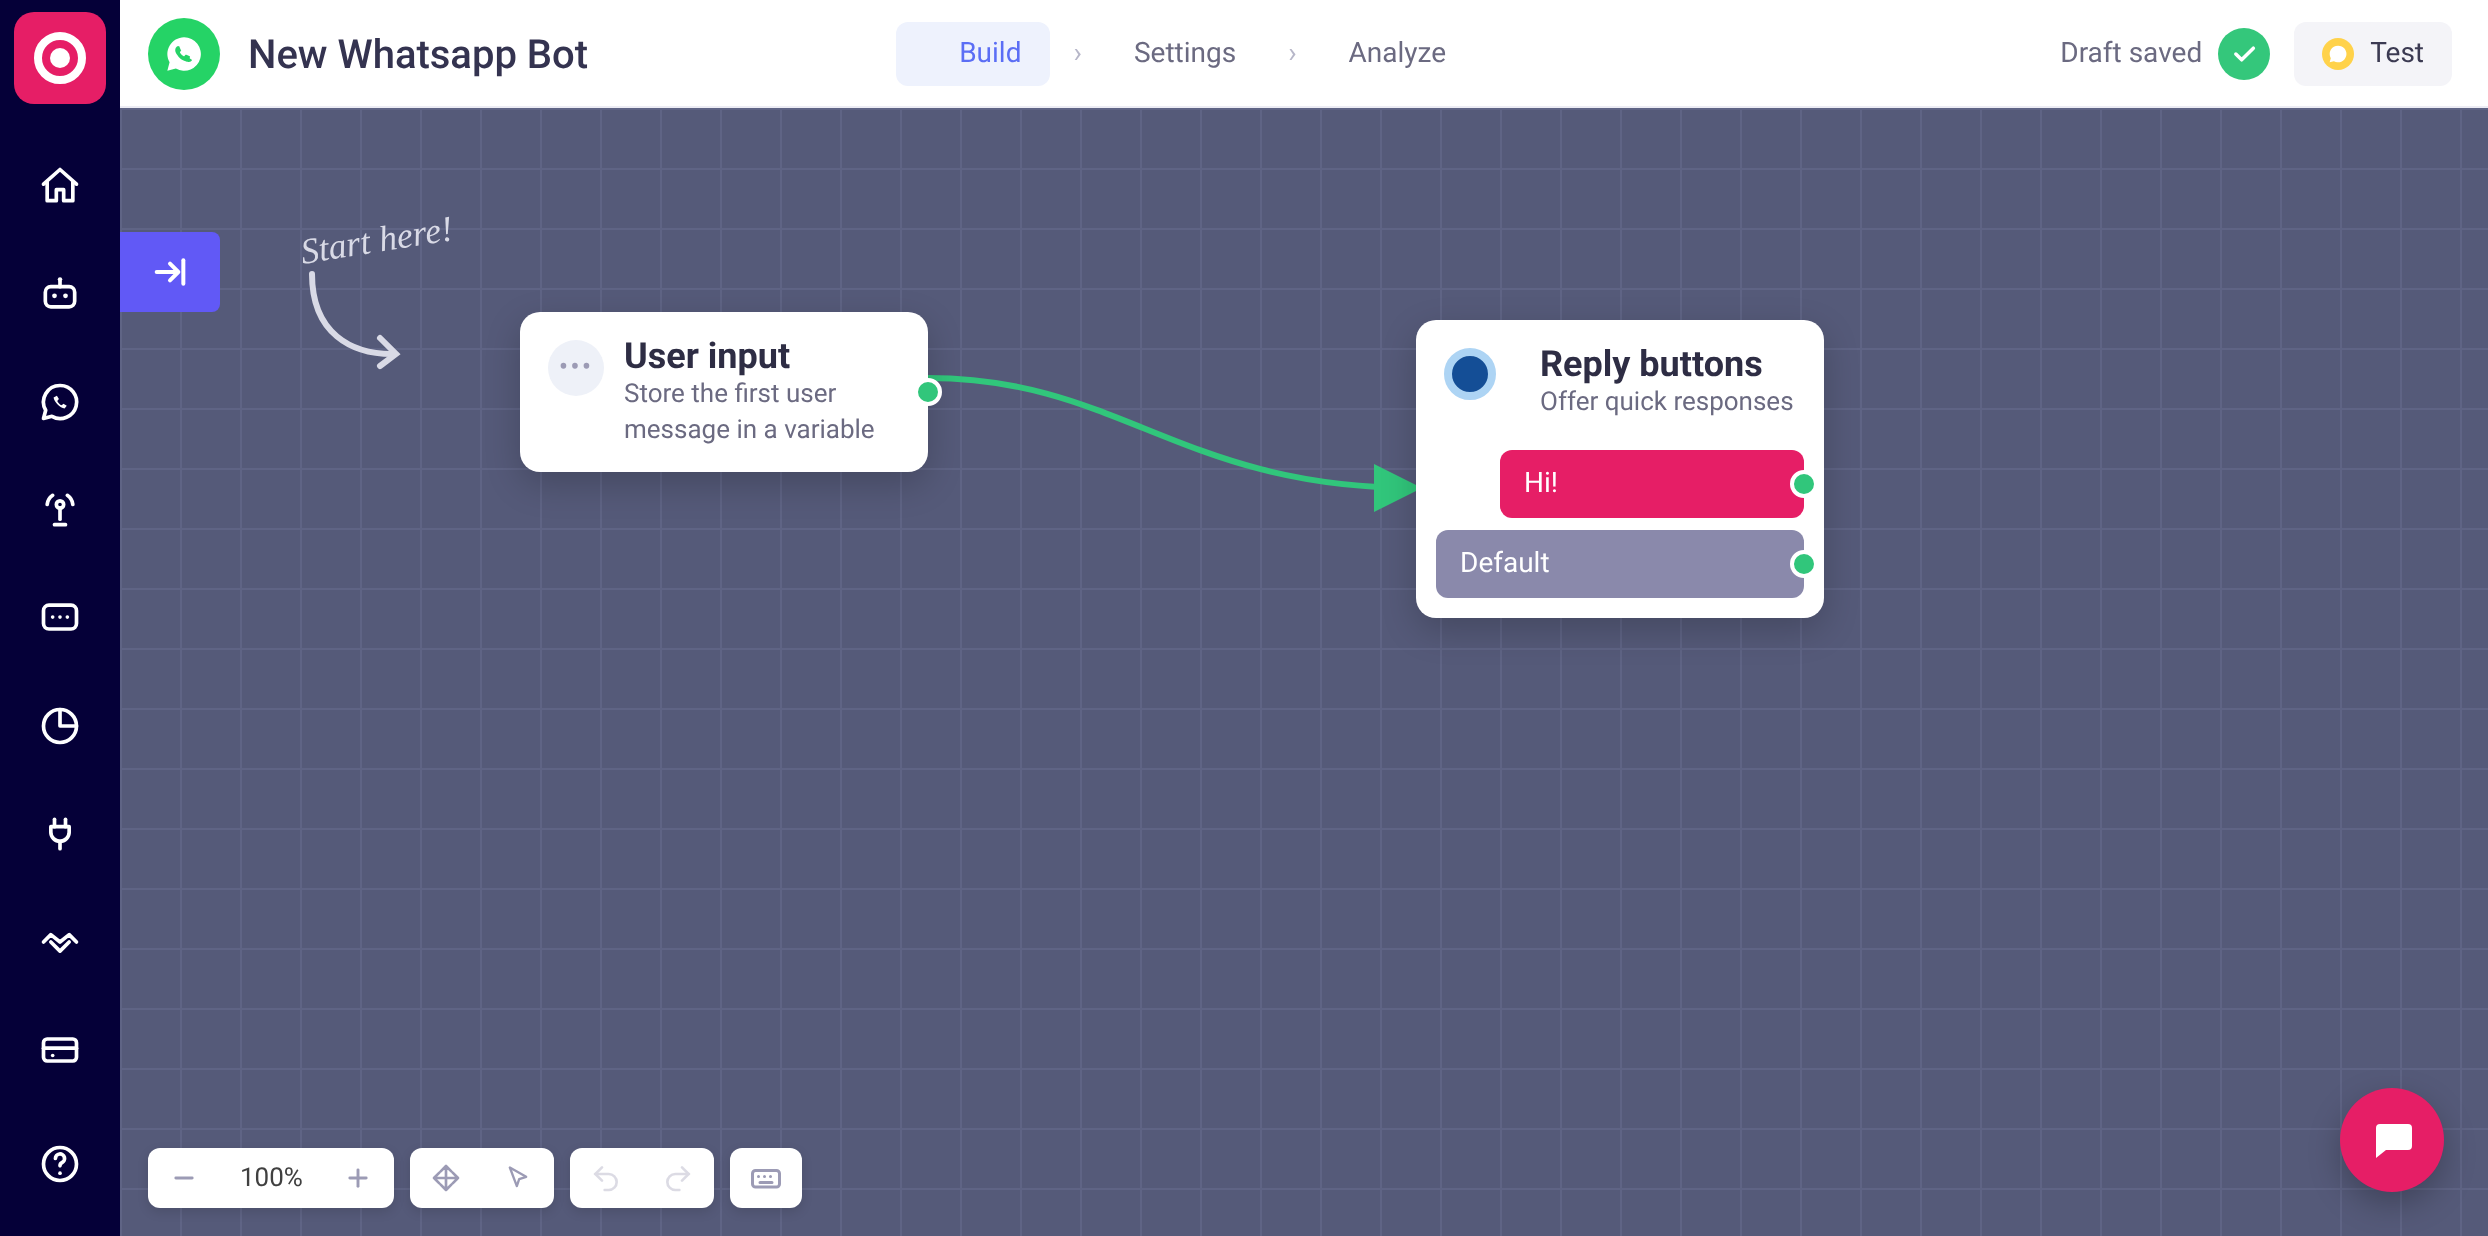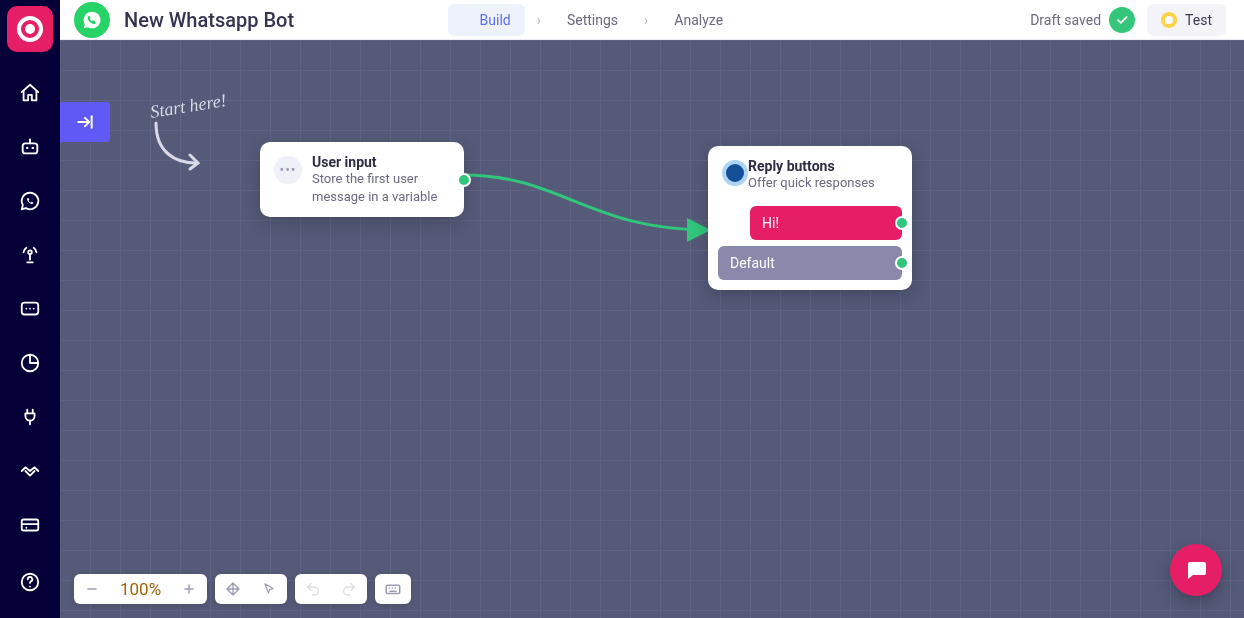--- a/index.html
+++ b/index.html
@@ -32,21 +32,21 @@
     border-radius:8px;cursor:pointer;color:#fff;
   }
   .sidebar .spacer{flex:1;}
   .sidebar svg{stroke:#fff;}
 
   
   .main { flex:1; display:flex;flex-direction:column; height:100%; }
 
   
   .header {
-    height:40px; background:#fff;
+    height:54px; background:#fff;
     border-bottom:1px solid #ECECF4;
     display:flex; align-items:center;
     padding:0 18px 0 14px;
     gap:14px;
   }
   .wa-icon {
     width:36px;height:36px;border-radius:50%;
     background:#25D366;display:flex;align-items:center;justify-content:center;
   }
   .bot-title{
@@ -93,42 +93,42 @@
   }
 
   
   .node{
     position:absolute;background:#fff;border-radius:10px;
     box-shadow:0 6px 18px rgba(0,0,0,.2);
     cursor:grab;
   }
   .node-input{left:200px;top:102px;width:204px;padding:12px 14px;display:flex;gap:10px;align-items:flex-start;}
   .node-input .bubble{width:28px;height:28px;border-radius:50%;background:#EEF1F8;color:#9C9BB5;display:flex;align-items:center;justify-content:center;font-size:14px;margin-top:2px;flex:none;letter-spacing:1px;}
-  .node .title{font-weight:700;color:#2E2D44;font-size:14px;}
+  .node .title{font-weight:700;color:#2E2D44;font-size:18px;}
   .node .desc{color:#6B6A81;font-size:13px;line-height:1.35;margin-top:0;}
   .port{position:absolute;width:14px;height:14px;border-radius:50%;background:#31C67B;border:2px solid #fff;}
   .node-input .port{right:-7px;top:50%;transform:translateY(-50%);}
 
   .node-reply{left:648px;top:106px;width:204px;padding:12px 10px 10px;}
-  .node-reply .hdr{display:flex;gap:0;align-items:flex-start;padding:0 4px 8px;}
+  .node-reply .hdr{display:flex;gap:22px;align-items:flex-start;padding:0 4px 8px;}
   .node-reply .icon{width:26px;height:26px;border-radius:50%;background:#144E96;border:4px solid #ADD4F4;flex:none;margin-top:2px;}
   .reply-btn{position:relative;border-radius:6px;padding:9px 12px;font-size:14px;color:#fff;margin:6px 0 0;}
   .reply-btn.pink{background:#E61E66;margin-left:32px;}
   .reply-btn.gray{background:#8A89AB;}
   .reply-btn .port{right:-7px;top:50%;transform:translateY(-50%);}
 
   
   .connector{position:absolute;left:0;top:0;pointer-events:none;overflow:visible;}
 
   
   .bottom-bar{position:absolute;left:14px;bottom:14px;display:flex;gap:8px;}
   .btool-group{background:#fff;border-radius:6px;display:flex;align-items:center;box-shadow:0 2px 6px rgba(0,0,0,.12);}
   .btool{width:36px;height:30px;display:flex;align-items:center;justify-content:center;color:#9C9BB5;cursor:pointer;}
   .btool.disabled{opacity:.35;cursor:not-allowed;}
-  .zoom-val{padding:0 10px;font-size:17px;color:#a16207;min-width:42px;text-align:right;}
+  .zoom-val{padding:0 10px;font-size:13px;color:#404040;min-width:42px;text-align:right;}
 
   
   .chat-fab{
     position:absolute;right:22px;bottom:22px;width:52px;height:52px;border-radius:50%;
     background:#E61E66;display:flex;align-items:center;justify-content:center;cursor:pointer;
     box-shadow:0 6px 16px rgba(0,0,0,.25);
   }
 
   svg{display:block;}
 </style>

